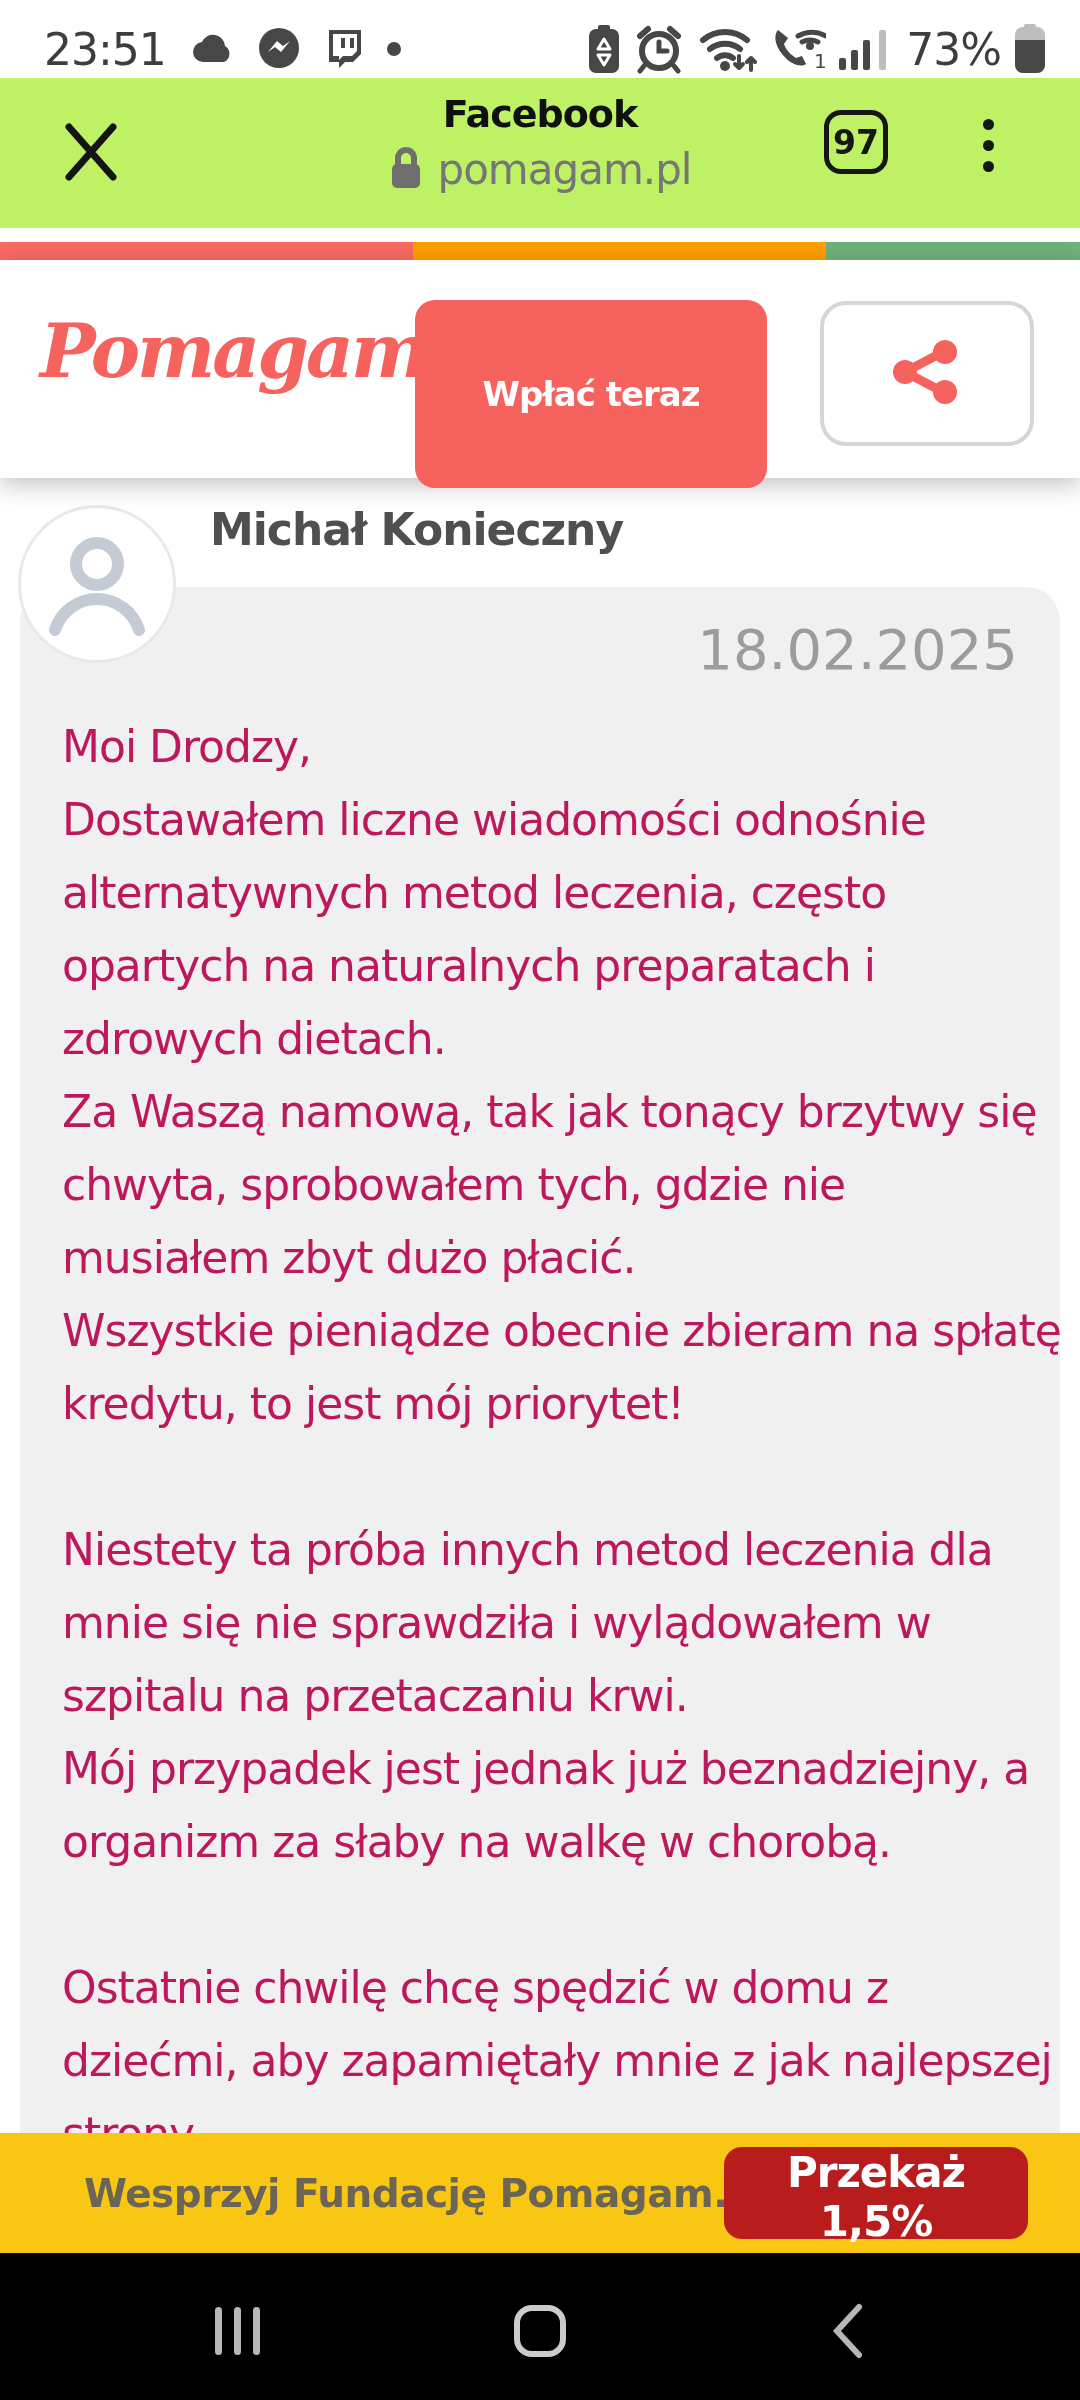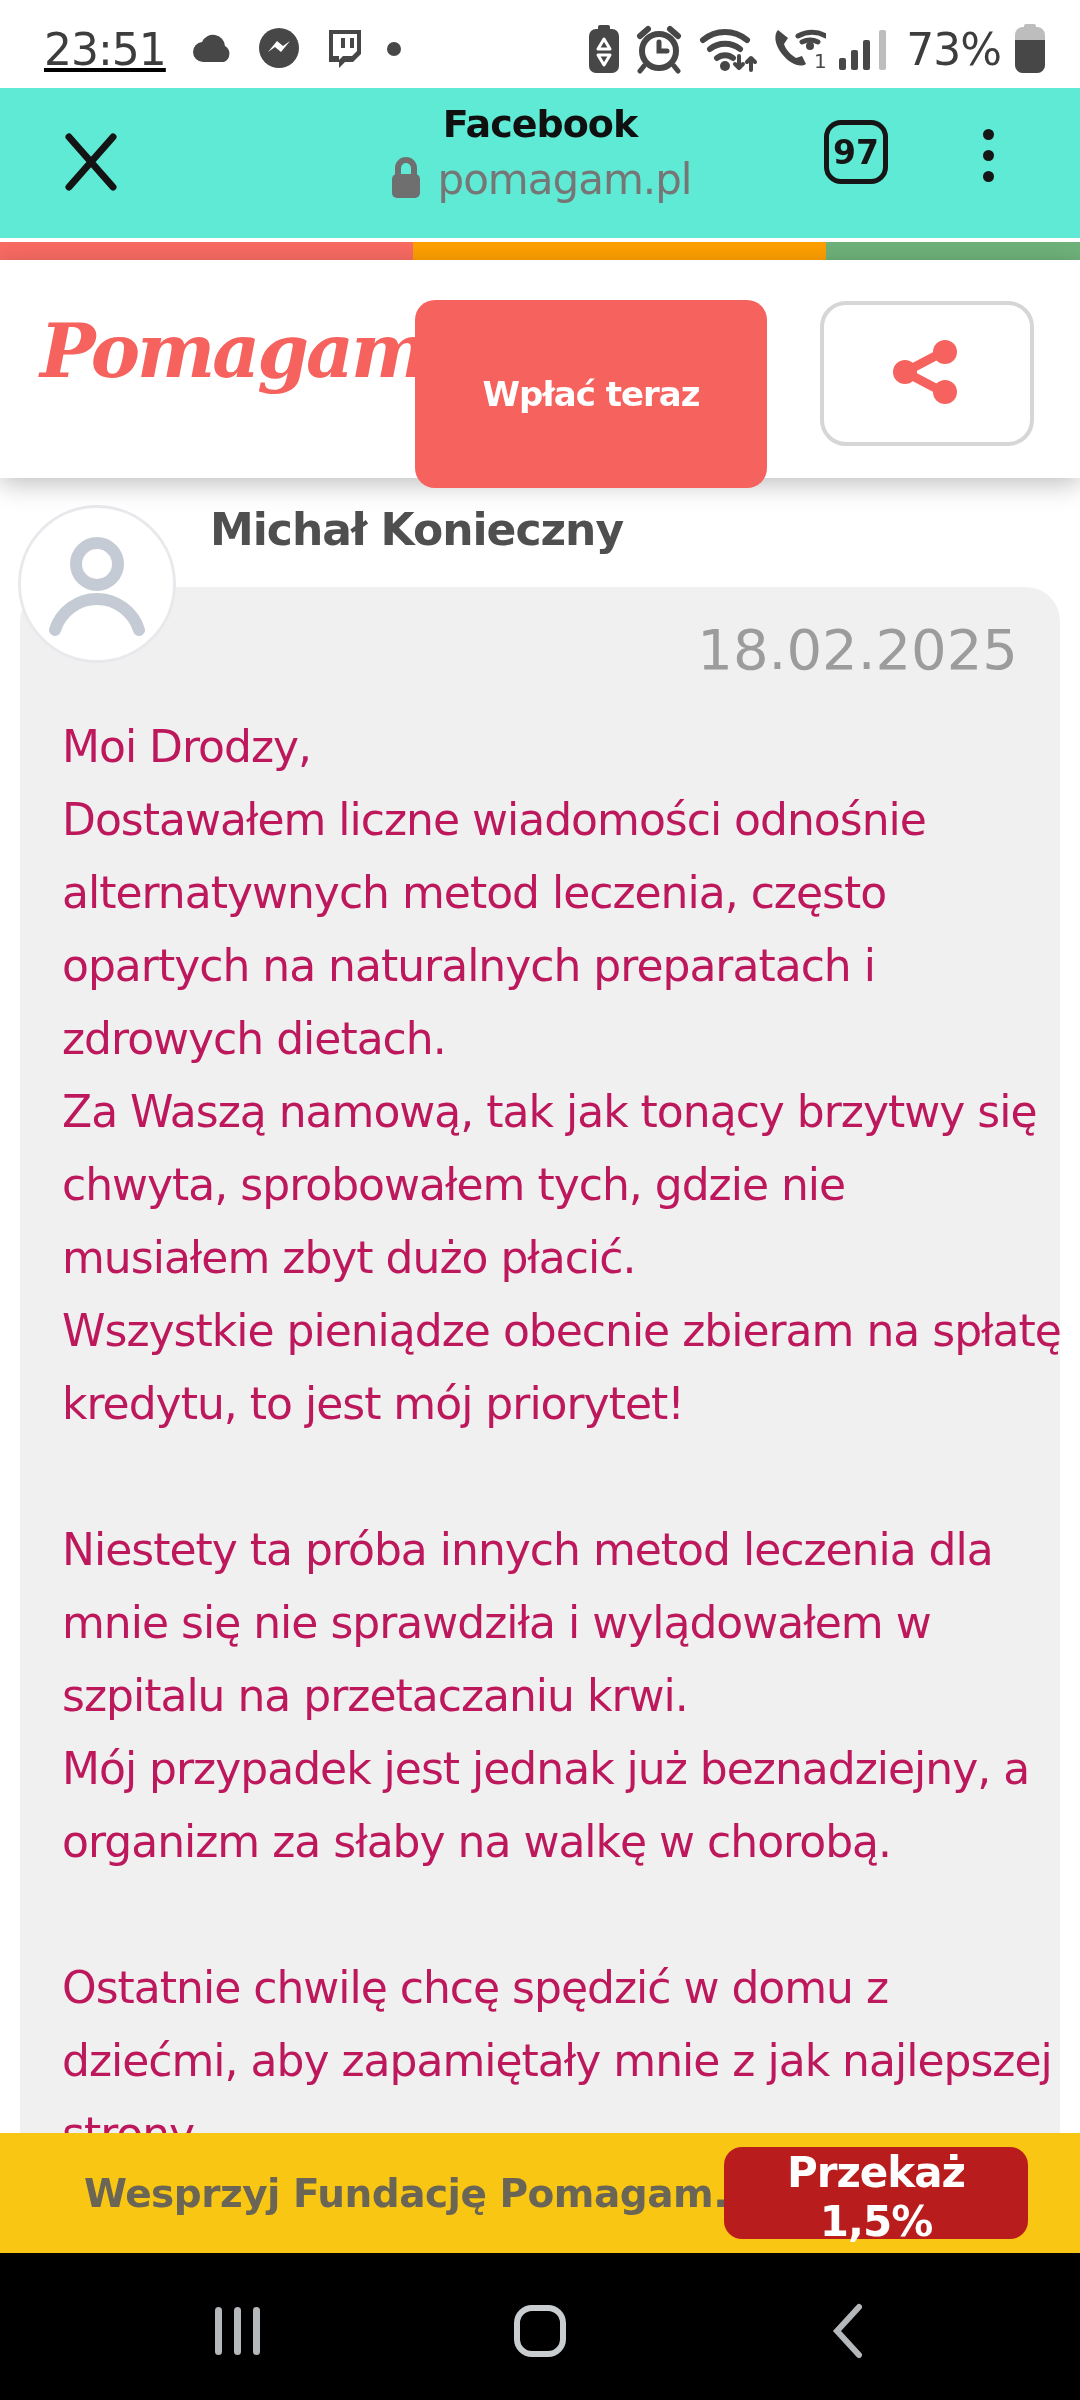--- a/index.html
+++ b/index.html
@@ -5,27 +5,27 @@
   html,body{margin:0;padding:0;background:#777;}
   *{box-sizing:border-box;}
   .screen{
     position:relative;width:1080px;height:2400px;background:#ffffff;
     font-family:"DejaVu Sans","Liberation Sans",sans-serif;overflow:hidden;margin:0 auto;
   }
   
   .status-bar{position:absolute;top:0;left:0;width:100%;height:92px;background:#fff;
     display:flex;align-items:center;justify-content:space-between;padding:6px 34px 0 44px;}
   .sb-left,.sb-right{display:flex;align-items:center;}
-  .sb-left{gap:19px;text-decoration:underline;}
+  .sb-left{gap:19px;}
   .sb-right{gap:13px;}
   .sb-time{font-size:44px;color:#3d3d3d;letter-spacing:-1px;}
   .sb-pct{font-size:44px;color:#3d3d3d;letter-spacing:-1px;}
   .sb-icon{display:flex;align-items:center;justify-content:center;}
   
-  .browser-bar{position:absolute;top:88px;left:0;width:100%;height:150px;background:#5eead4;}
+  .browser-bar{position:absolute;top:78px;left:0;width:100%;height:150px;background:#bef264;}
   .close-btn{position:absolute;left:58px;top:32px;width:66px;height:84px;display:flex;align-items:center;justify-content:center;cursor:pointer;}
   .bb-center{position:absolute;left:0;right:0;top:14px;text-align:center;}
   .bb-title{font-size:38px;font-weight:bold;color:#101010;letter-spacing:-1px;}
   .bb-urlrow{margin-top:8px;display:flex;align-items:center;justify-content:center;gap:15px;}
   .bb-url{font-size:42px;color:#767676;letter-spacing:-1px;}
   .tab-btn{position:absolute;right:192px;top:32px;width:64px;height:64px;border:5px solid #161616;border-radius:17px;
     display:flex;align-items:center;justify-content:center;font-size:33px;font-weight:bold;color:#161616;cursor:pointer;}
   .kebab-btn{position:absolute;right:72px;top:34px;width:40px;height:66px;display:flex;flex-direction:column;align-items:center;justify-content:center;gap:10px;cursor:pointer;}
   .kebab-btn i{width:11px;height:11px;border-radius:50%;background:#161616;}
   

